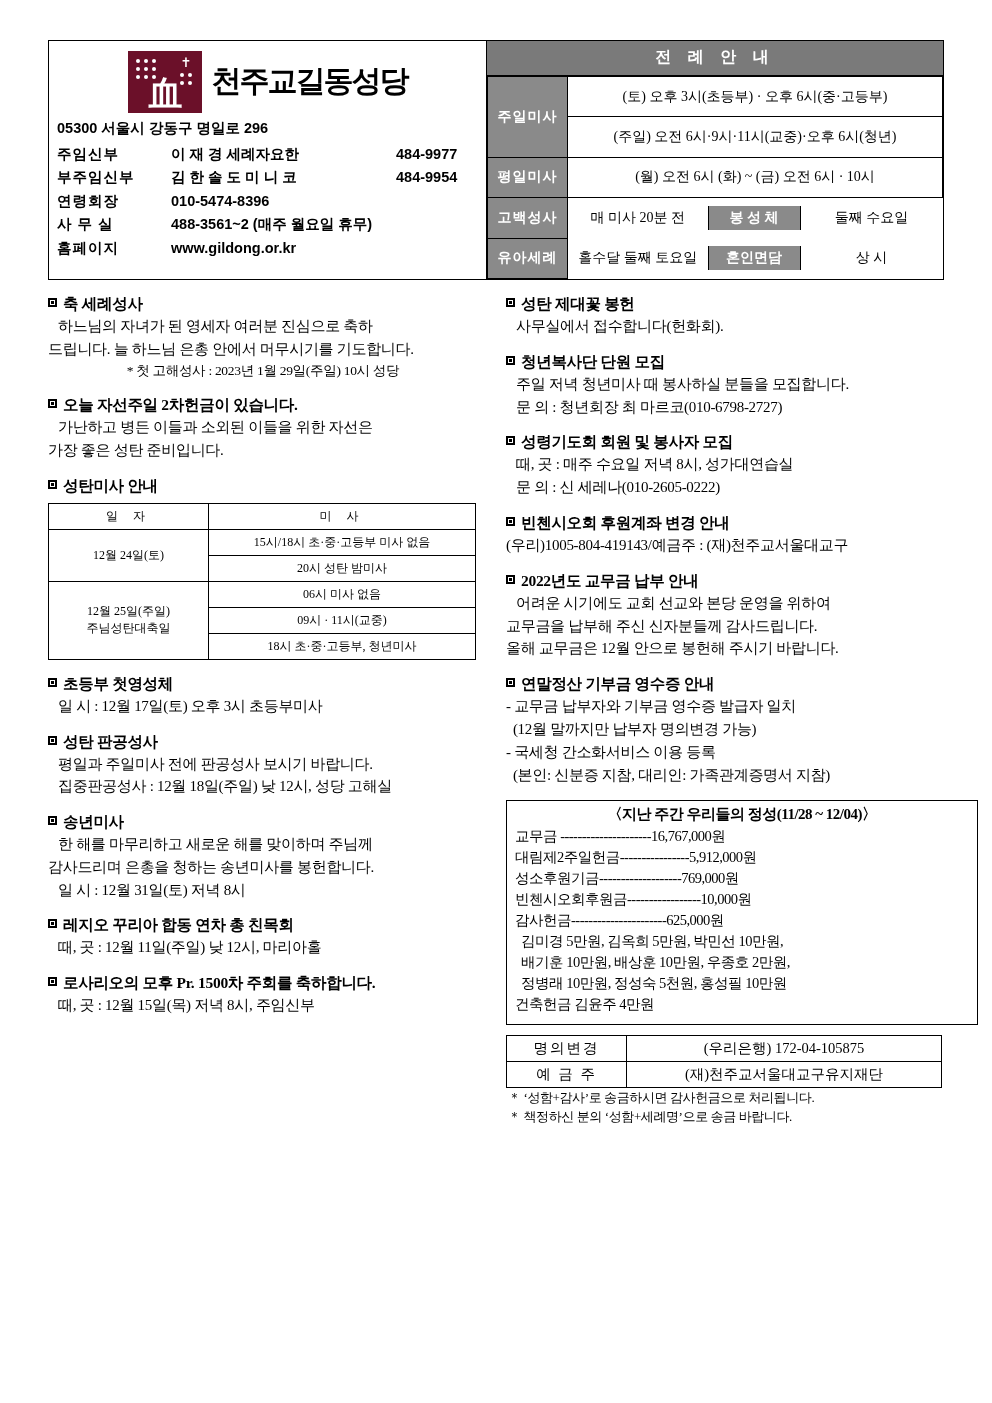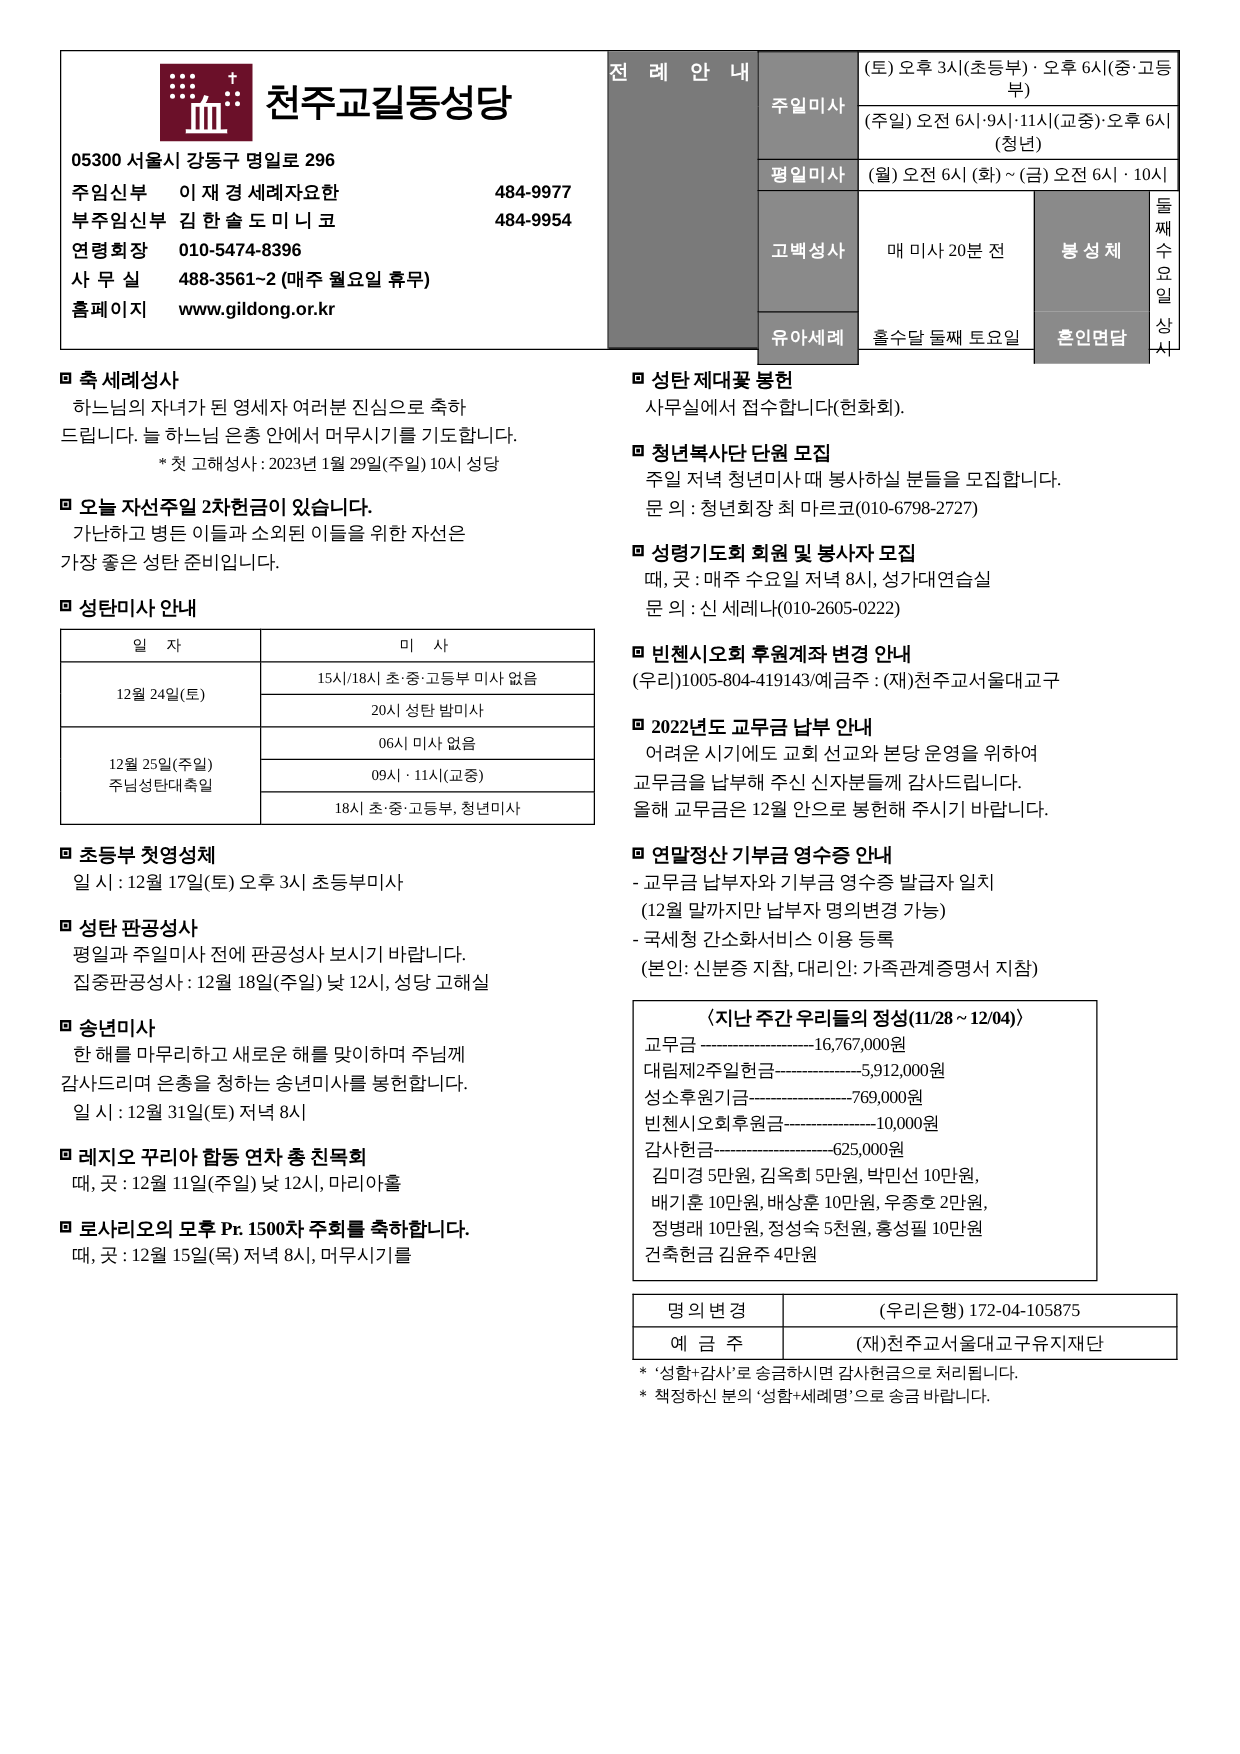--- a/index.html
+++ b/index.html
@@ -25,26 +25,26 @@
   .logo-dots { position: absolute; inset: 0; }
   .logo-dots i {
     position: absolute; width: 4px; height: 4px; background: #fff; border-radius: 50%;
   }
   .logo-glyph { color: #fff; font-size: 34px; line-height: 1; font-weight: bold; margin-bottom: 2px; letter-spacing: -2px;}
   .logo-cross { position: absolute; top: 4px; right: 10px; color: #fff; font-size: 13px; }
   .logo-text { text-align: left; }
   .logo-text .l1 { font-size: 24px; font-weight: bold; letter-spacing: -1px; font-family: "Liberation Sans", sans-serif; }
   .logo-text .l2 { font-size: 30px; font-weight: bold; letter-spacing: -2px; font-family: "Liberation Sans", sans-serif; margin-top: -2px; }
   .addr { font-size: 14.5px; font-weight: bold; margin: 4px 0 5px 0; font-family: "Liberation Sans", sans-serif;}
-  .contact-row { display: flex; font-size: 14.5px; font-weight: bold; line-height: 1.62; font-family: "Liberation Sans", sans-serif; }
+  .contact-row { display: flex; font-size: 14.5px; font-weight: bold; line-height: 1.62; font-family: "Liberation Sans", sans-serif; gap: 28px; }
   .c-label { width: 86px; letter-spacing: 1px; }
   .c-mid { flex: 1; }
   .c-tel { width: 82px; text-align: left; }
 
-  .header-right { width: 456px; display: flex; flex-direction: row; }
+  .header-right { width: 456px; display: flex; flex-direction: column; }
   .hr-title {
     background: #7a7a7a; color: #fff; text-align: center; font-weight: bold;
     font-size: 16px; letter-spacing: 6px; padding: 6px 0 7px 0;
     border-bottom: 1px solid #000; font-family: "Liberation Sans", sans-serif;
   }
   table.mass { border-collapse: collapse; width: 100%; flex: 1; }
   table.mass td {
     border: 1px solid #000; font-size: 14px; padding: 3px 4px;
     text-align: center; font-family: Liberation Serif, serif;
   }
@@ -67,21 +67,21 @@
   .small { font-size: 13.5px; text-align: center; }
 
   
   table.xmas { border-collapse: collapse; width: 428px; margin-top: 6px; margin-left: 0; }
   table.xmas td, table.xmas th {
     border: 1px solid #000; font-size: 12px; padding: 4px 6px; text-align: center; font-weight: normal;
   }
   table.xmas th { font-weight: normal; letter-spacing: 6px; }
 
   
-  .offer-box { border: 1px solid #000; padding: 4px 8px 8px 8px; width: 372px; margin-top: 2px; }
+  .offer-box { border: 1px solid #000; padding: 4px 8px 8px 8px; width: 472px; margin-top: 2px; }
   .offer-title { text-align: center; font-size: 15px; font-weight: bold; margin-bottom: 2px; letter-spacing: -0.5px;}
   .offer-line { font-size: 14.5px; line-height: 1.45; letter-spacing: -0.5px; white-space: nowrap; }
   .offer-names { font-size: 14.5px; line-height: 1.45; padding-left: 6px; letter-spacing: -0.5px; }
 
   
   table.acct { border-collapse: collapse; width: 436px; margin-top: 10px; }
   table.acct td { border: 1px solid #000; font-size: 14.5px; padding: 3px 6px; }
   table.acct td.k { width: 120px; text-align: center; letter-spacing: 2px; }
   table.acct td.v { text-align: center; }
   .foot-note { font-size: 13px; line-height: 1.5; letter-spacing: -0.4px; padding-left: 2px; }
@@ -261,21 +261,21 @@
       </div>
 
 
       <div class="item">
         <div class="item-title"><span class="sq"></span><span>레지오 꾸리아 합동 연차 총 친목회</span></div>
         <div class="line ind1">때, 곳 : 12월 11일(주일) 낮 12시, 마리아홀</div>
       </div>
 
       <div class="item">
         <div class="item-title"><span class="sq"></span><span>로사리오의 모후 Pr. 1500차 주회를 축하합니다.</span></div>
-        <div class="line ind1">때, 곳 : 12월 15일(목) 저녁 8시, 머무시기를</div>
+        <div class="line ind1">때, 곳 : 12월 15일(목) 저녁 8시, 주임신부</div>
       </div>
 
     </div>
 
     <div class="col right">
 
       <div class="item">
         <div class="item-title"><span class="sq"></span><span>성탄 제대꽃 봉헌</span></div>
         <div class="line ind1">사무실에서 접수합니다(헌화회).</div>
       </div>

